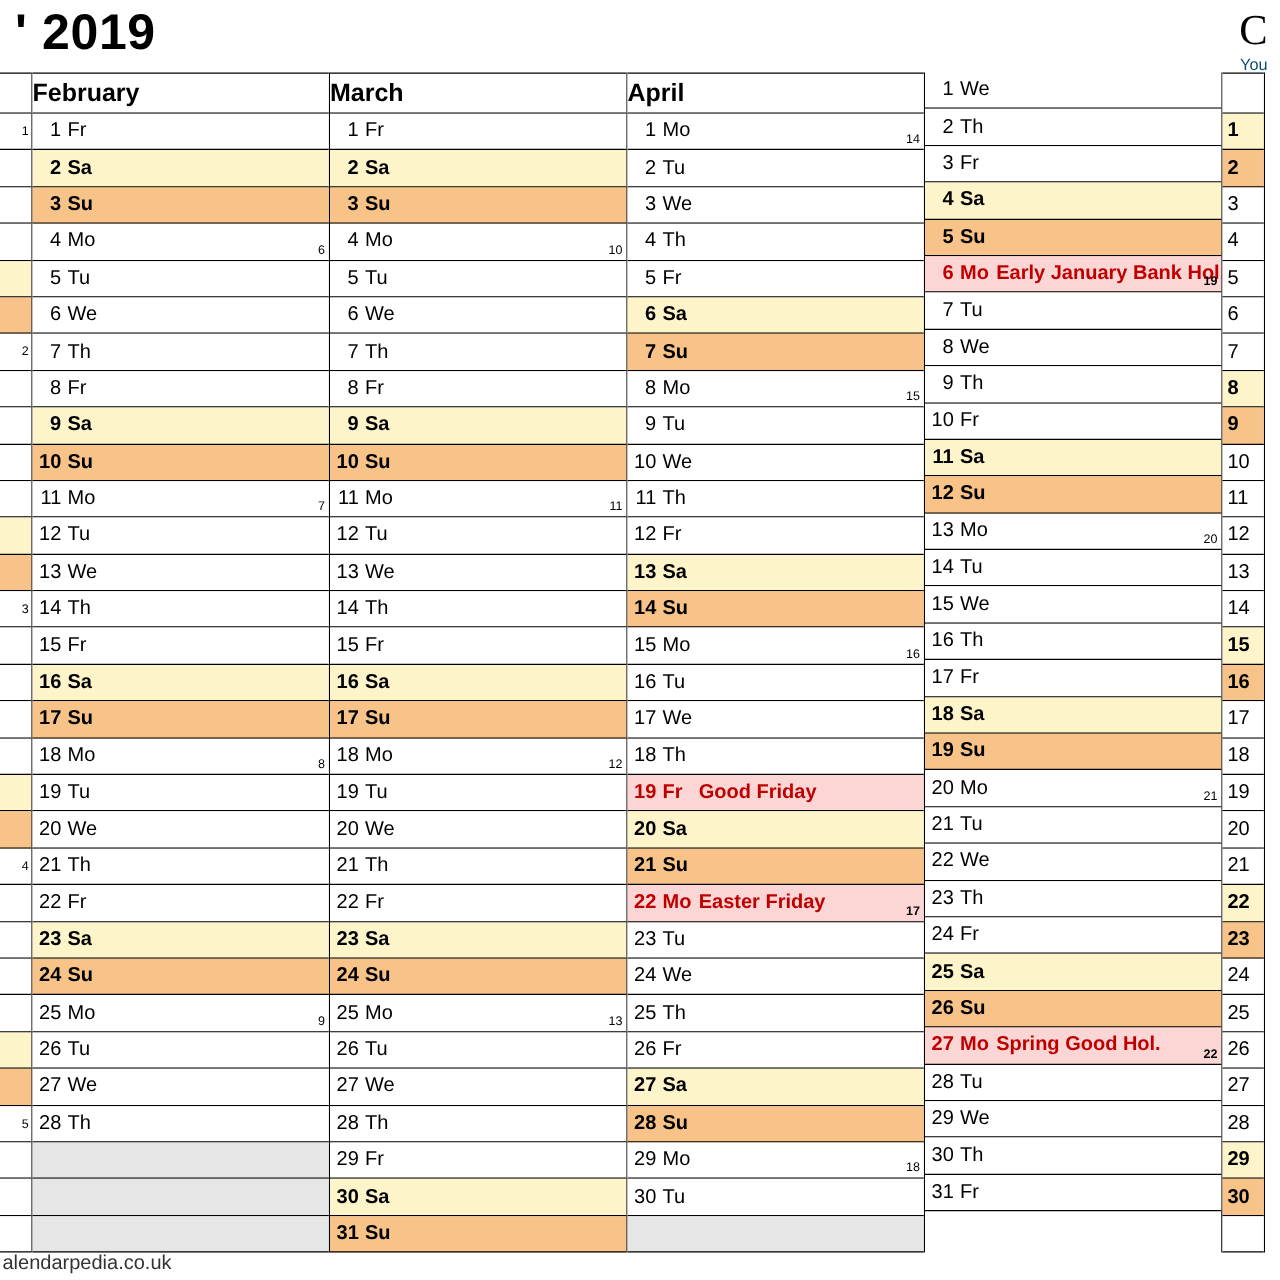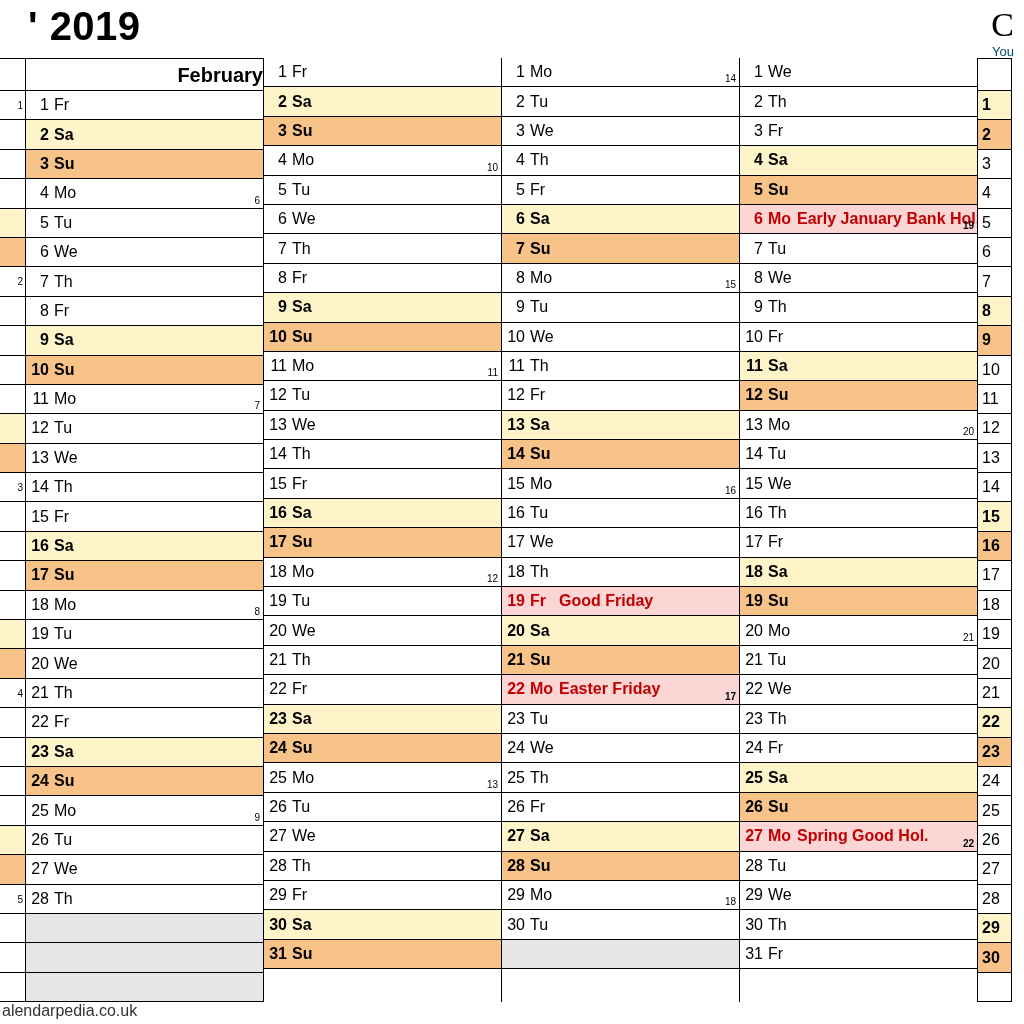--- a/index.html
+++ b/index.html
@@ -7,21 +7,21 @@
     font-family: Arial, Helvetica, sans-serif;
     background: #fff;
     width: 1024px;
     height: 1024px;
     overflow: hidden;
     position: relative;
   }
   .title {
     position: absolute;
     top: 4px;
-    left: 28px;
+    left: 12px;
     font-size: 40px;
     font-weight: bold;
     letter-spacing: 0.5px;
     color: #000;
   }
   .brand {
     position: absolute;
     top: 6px;
     right: 10px;
     font-size: 34px;
@@ -46,21 +46,21 @@
     flex: 0 0 auto;
     border-right: 1px solid #000;
   }
   .col.jan  { width: 26px; }
   .col.main { width: 238px; }
   .col.jun  { width: 34px; }
   .header {
     height: 33px;
     border-top: 1px solid #000;
     border-bottom: 1px solid #000;
-    text-align: right;
+    text-align: left;
     font-weight: bold;
     font-size: 20px;
     line-height: 33px;
     background: #fff;
   }
   .row {
     height: 29.4px;
     border-bottom: 1px solid #000;
     display: flex;
     align-items: center;
@@ -319,20 +319,21 @@
         </div>
         <div class="row blank">
           <span class="dnum"></span>
           <span class="dow"></span>
           <span class="event"></span>
         </div>
       </div>
   </div>
 
   <div class="col main">
+    <div class="header">March</div>
     <div id="mar-body">
         <div class="row ">
           <span class="dnum">1</span>
           <span class="dow">Fr</span>
           <span class="event"></span>
         </div>
         <div class="row sat">
           <span class="dnum">2</span>
           <span class="dow">Sa</span>
           <span class="event"></span>
@@ -483,20 +484,21 @@
         </div>
         <div class="row sun">
           <span class="dnum">31</span>
           <span class="dow">Su</span>
           <span class="event"></span>
         </div>
       </div>
   </div>
 
   <div class="col main">
+    <div class="header">April</div>
     <div id="apr-body">
         <div class="row ">
           <span class="dnum">1</span>
           <span class="dow">Mo</span>
           <span class="event"></span>
           <span class="wk">14</span>
         </div>
         <div class="row ">
           <span class="dnum">2</span>
           <span class="dow">Tu</span>

